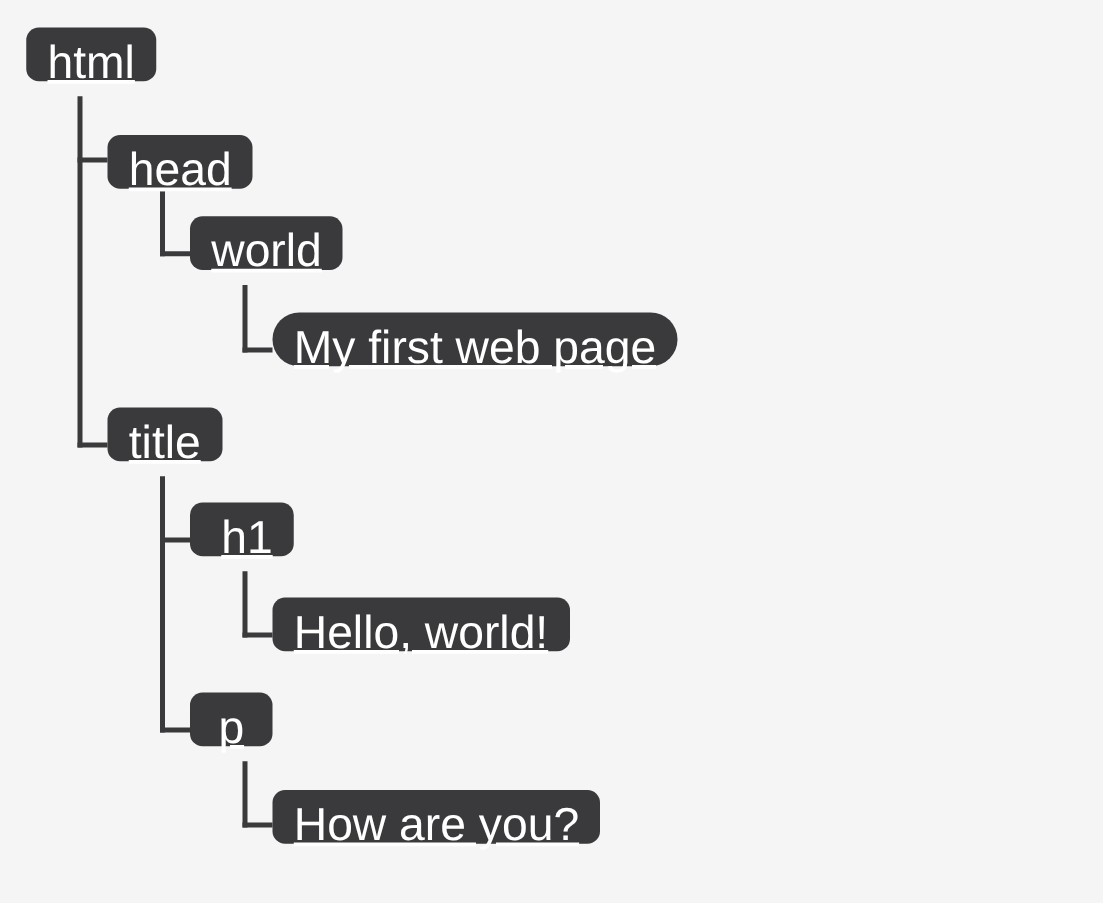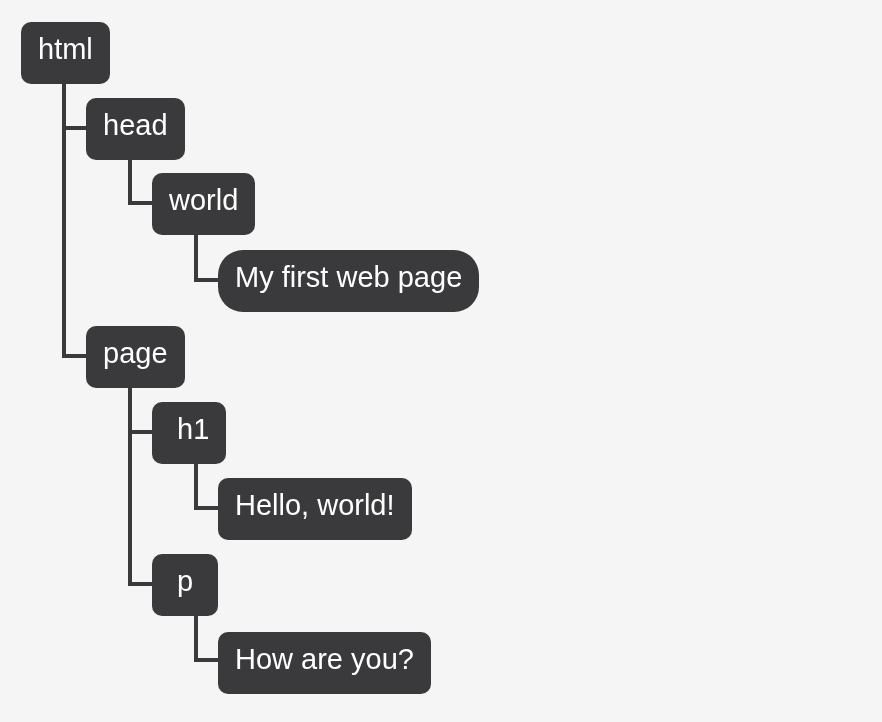--- a/index.html
+++ b/index.html
@@ -17,30 +17,31 @@
   .stage {
     position: relative;
     width: 882px;
     height: 722px;
     background: var(--bg);
     overflow: hidden;
   }
   .node {
     position: absolute;
     box-sizing: border-box;
-    height: 62px;
+    height: 43px;
     min-width: 66px;
     padding: 13px 17px;
     background: var(--node-bg);
     color: var(--node-text);
     border-radius: 10px;
-    font-size: 29px;
+    font-size: 37px;
     line-height: 29px;
     text-align: center;
     white-space: nowrap;
+    text-decoration: underline;
   }
   .line {
     position: absolute;
     background: var(--connector);
   }
 </style>
 </head>
 <body>
 
 <div class="stage">
@@ -60,27 +61,27 @@
   <div class="line" style="left:128px; top:582px; width:24px; height:4px;"></div>
 
   <div class="line" style="left:194px; top:457px; width:4px; height:53px;"></div>
   <div class="line" style="left:194px; top:506px; width:24px; height:4px;"></div>
 
   <div class="line" style="left:194px; top:609px; width:4px; height:53px;"></div>
   <div class="line" style="left:194px; top:658px; width:24px; height:4px;"></div>
 
   <div class="node" style="left:21px; top:22px;">html</div>
 
-  <div class="node" style="left:86px; top:98px;">head</div>
+  <div class="node" style="left:86px; top:108px;">head</div>
 
   <div class="node" style="left:152px; top:173px;">world</div>
 
   <div class="node" style="left:218px; top:250px;border-radius:25px;">My first web page</div>
 
-  <div class="node" style="left:86px; top:326px;">page</div>
+  <div class="node" style="left:86px; top:326px;">title</div>
 
   <div class="node" style="left:152px; top:402px;padding-left:25px;">h1</div>
 
   <div class="node" style="left:218px; top:478px;text-align:center;">Hello, world!</div>
 
   <div class="node" style="left:152px; top:554px;">p</div>
 
   <div class="node" style="left:218px; top:632px;">How are you?</div>
 
 </div>

